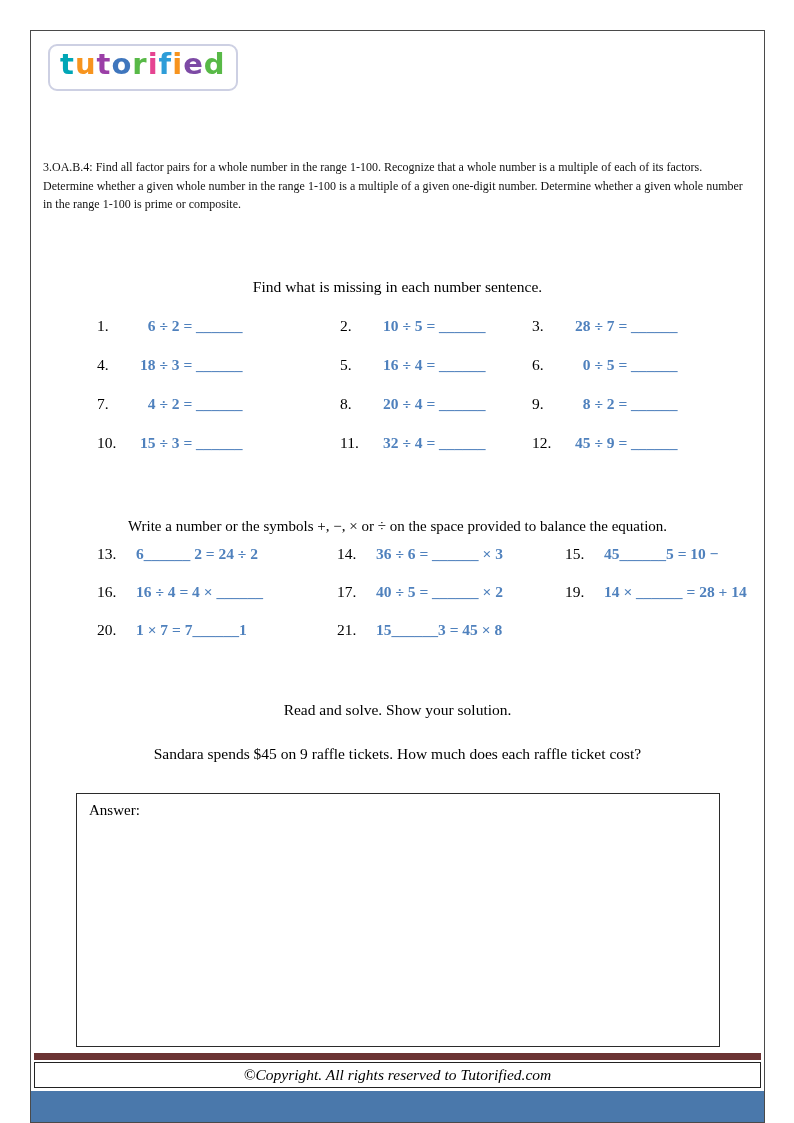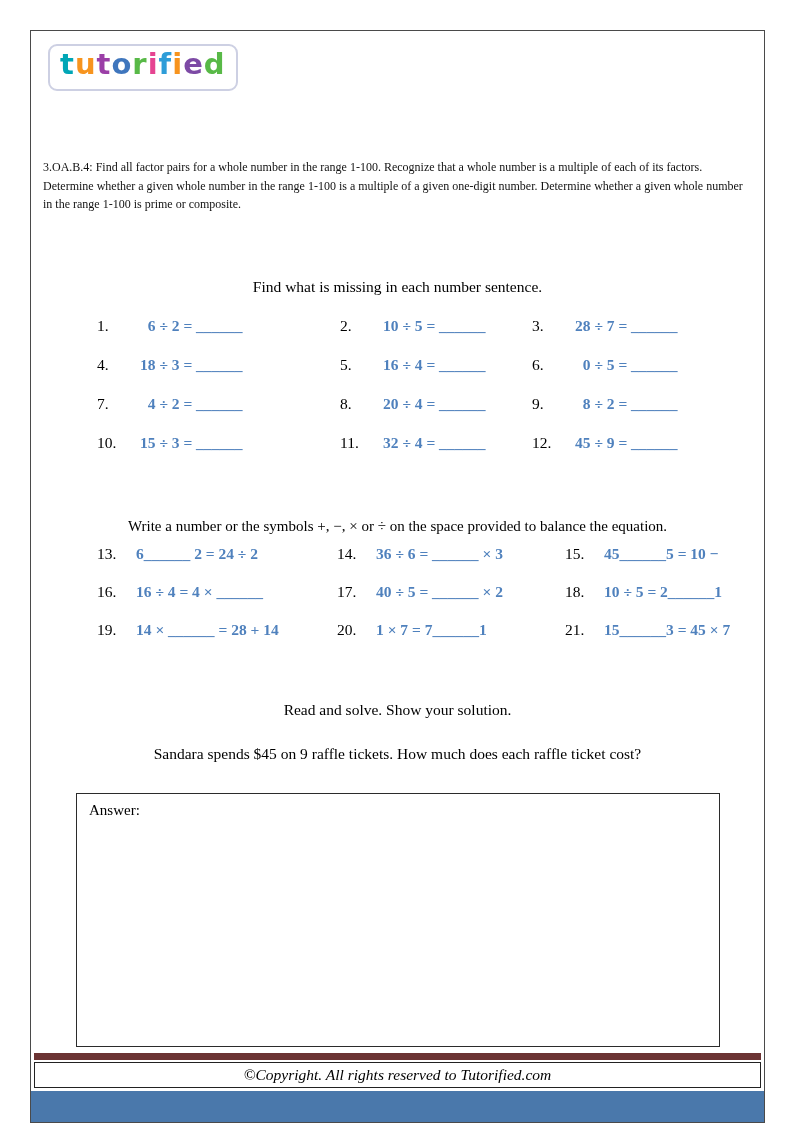--- a/index.html
+++ b/index.html
@@ -138,34 +138,30 @@
       </div>
     <div class="prob">
         <span class="pnum">16.</span>
         <span class="eq" style="color: rgb(79, 129, 189);">16 ÷ 4 = 4 × ______</span>
       </div>
     <div class="prob">
         <span class="pnum">17.</span>
         <span class="eq" style="color: rgb(79, 129, 189);">40 ÷ 5 = ______ × 2</span>
       </div>
     <div class="prob">
-        <span class="pnum">18.</span>
-        <span class="eq" style="color: rgb(79, 129, 189);">10 ÷ 5 = 2______1</span>
-      </div>
-    <div class="prob">
         <span class="pnum">19.</span>
         <span class="eq" style="color: rgb(79, 129, 189);">14 × ______ = 28 + 14</span>
       </div>
     <div class="prob">
         <span class="pnum">20.</span>
         <span class="eq" style="color: rgb(79, 129, 189);">1 × 7 = 7______1</span>
       </div>
     <div class="prob">
         <span class="pnum">21.</span>
-        <span class="eq" style="color: rgb(79, 129, 189);">15______3 = 45 × 7</span>
+        <span class="eq" style="color: rgb(79, 129, 189);">15______3 = 45 × 8</span>
       </div>
   </div>
 
   <div class="instr" id="instr3">Read and solve. Show your solution.</div>
   <div class="question">Sandara spends $45 on 9 raffle tickets. How much does each raffle ticket cost?</div>
 
   <div class="answer-box">
     <span>Answer:</span>
   </div>
 

